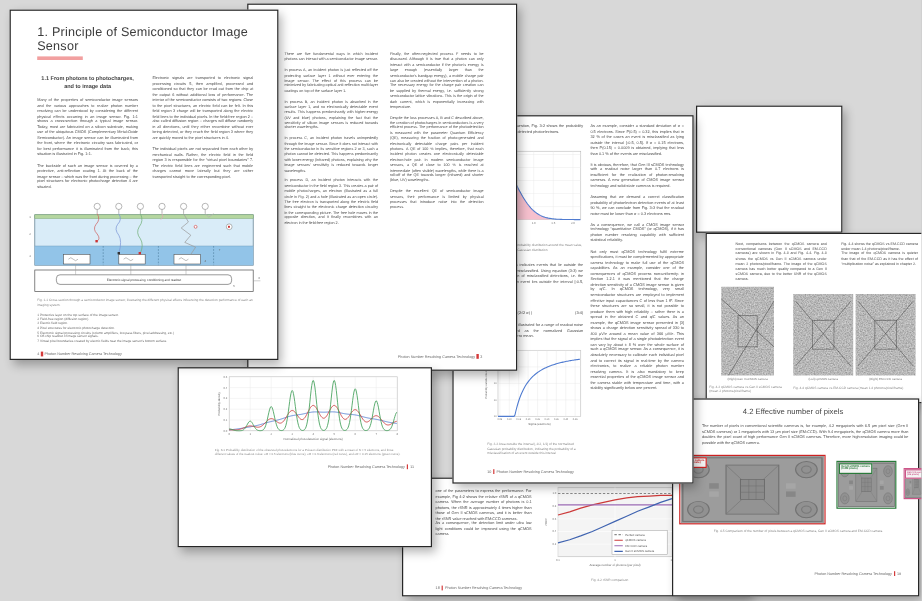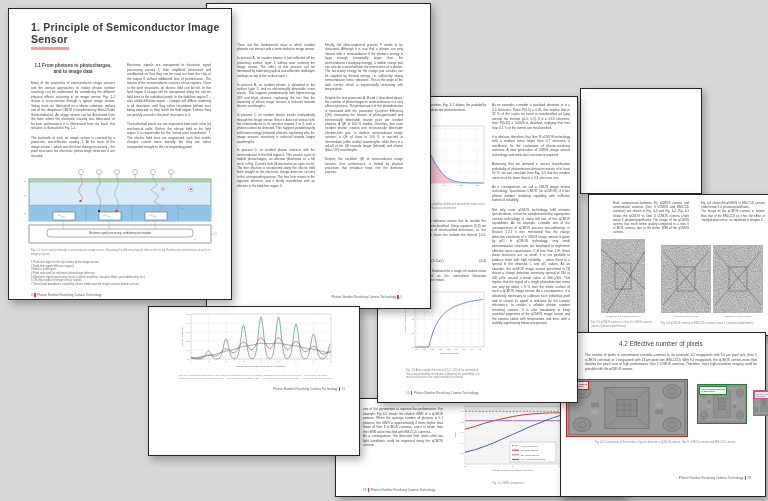--- a/index.html
+++ b/index.html
@@ -4,21 +4,21 @@
 <style>
   html,body{margin:0;padding:0;background:#c9c9c9;font-family:"Liberation Sans",sans-serif;}
   #stage{position:relative;width:768px;height:501px;background:#d8d8d8;overflow:hidden;}
   .page{position:absolute;background:#ffffff;border:1px solid #262626;box-shadow:3px 4px 8px rgba(0,0,0,.3);box-sizing:border-box;}
   .txt{font-size:3.2px;line-height:1.42;color:#4a4a4a;text-align:justify;white-space:pre-line;}
   .txt-sm{font-size:3px;line-height:1.4;color:#4a4a4a;text-align:justify;white-space:pre-line;}
   .cap{font-size:2.7px;line-height:1.35;color:#8a8a8a;white-space:pre-line;}
   .abs{position:absolute;}
   .foot{position:absolute;display:flex;align-items:center;gap:1.5px;font-size:3.1px;color:#666;}
   .foot .bar{width:1.3px;height:4.2px;background:#d43a3a;}
-  .h1{font-size:10.5px;font-weight:bold;color:#3c3c3c;letter-spacing:.2px;}
+  .h1{font-size:10.5px;font-weight:normal;color:#3c3c3c;letter-spacing:.2px;}
   .h2{font-size:4.6px;font-weight:bold;color:#444;text-align:center;white-space:pre-line;line-height:1.35;}
   .h3{font-size:6.4px;color:#444;}
   .rule{position:absolute;background:#f2a0a0;}
   svg{display:block;}
   .imglabel{font-size:2.5px;color:#777;text-align:center;}
   .tgtwrap{position:absolute;box-sizing:border-box;}
   .tgtlabel{position:absolute;font-size:2.3px;line-height:1.3;background:#f4f4f4;padding:.5px 1px;white-space:pre-line;font-weight:bold;}
 </style>
 </head>
 <body>

